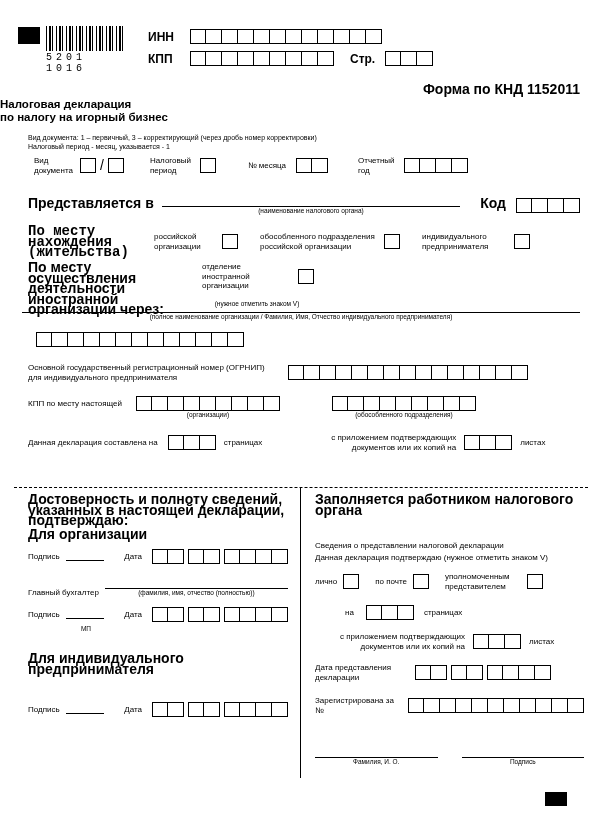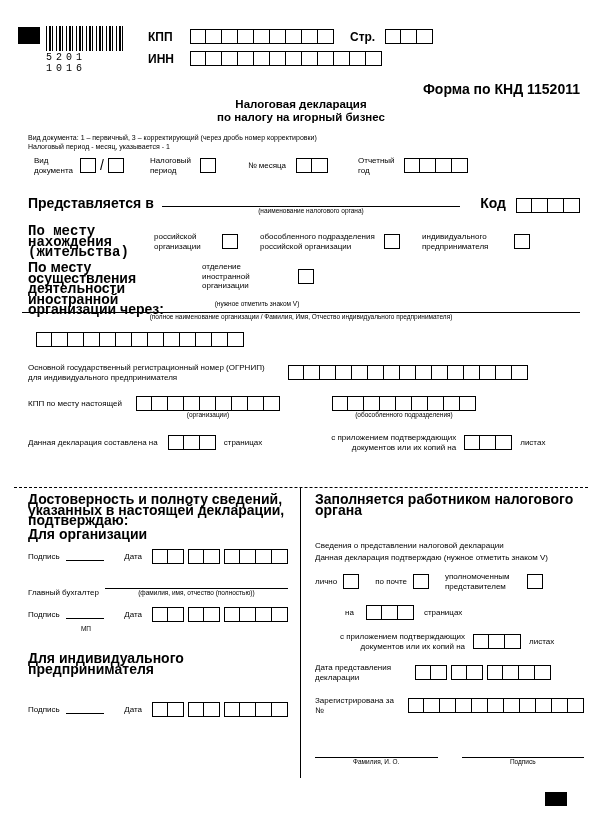--- a/index.html
+++ b/index.html
@@ -45,61 +45,61 @@
 <div class="page">
 
   <div class="abs corner-sq" style="top:27px;left:18px;"></div>
   <div class="abs" style="top:26px;left:46px;width:80px;">
     <div class="bars"></div>
     <div class="barcode-digits">5201 1016</div>
   </div>
 
   <div class="abs" style="top:29px;left:148px;">
     <div class="idrow">
+      <span class="idlabel">ИНН</span>
+      <span class="cells">
+          <span class="cell"></span>
+          <span class="cell"></span>
+          <span class="cell"></span>
+          <span class="cell"></span>
+          <span class="cell"></span>
+          <span class="cell"></span>
+          <span class="cell"></span>
+          <span class="cell"></span>
+          <span class="cell"></span>
+          <span class="cell"></span>
+          <span class="cell"></span>
+          <span class="cell"></span>
+        </span>
+    </div>
+    <div class="idrow">
       <span class="idlabel">КПП</span>
       <span class="cells">
           <span class="cell"></span>
           <span class="cell"></span>
           <span class="cell"></span>
           <span class="cell"></span>
           <span class="cell"></span>
           <span class="cell"></span>
           <span class="cell"></span>
           <span class="cell"></span>
           <span class="cell"></span>
         </span>
       <span class="idlabel" style="width:auto;margin:0 10px 0 16px;">Стр.</span>
       <span class="cells">
           <span class="cell"></span>
           <span class="cell"></span>
           <span class="cell"></span>
         </span>
     </div>
-    <div class="idrow">
-      <span class="idlabel">ИНН</span>
-      <span class="cells">
-          <span class="cell"></span>
-          <span class="cell"></span>
-          <span class="cell"></span>
-          <span class="cell"></span>
-          <span class="cell"></span>
-          <span class="cell"></span>
-          <span class="cell"></span>
-          <span class="cell"></span>
-          <span class="cell"></span>
-          <span class="cell"></span>
-          <span class="cell"></span>
-          <span class="cell"></span>
-        </span>
-    </div>
   </div>
 
   <div class="abs f9 bold" style="top:84px;right:22px;">Форма по КНД 1152011</div>
 
-  <div class="abs" style="top:98px;left:0;width:602px;text-align:center;">
+  <div class="abs" style="top:98px;left:0;width:602px;">
     <div class="f11 bold">Налоговая декларация</div>
     <div class="f11 bold">по налогу на игорный бизнес</div>
   </div>
 
   <div class="abs" style="top:133px;left:28px;">
     <div class="f7">Вид документа: 1 – первичный, 3 – корректирующий (через дробь номер корректировки)</div>
     <div class="f7">Налоговый период - месяц, указывается - 1</div>
   </div>
 
   <div class="abs flexrow" style="top:156px;left:34px;">

